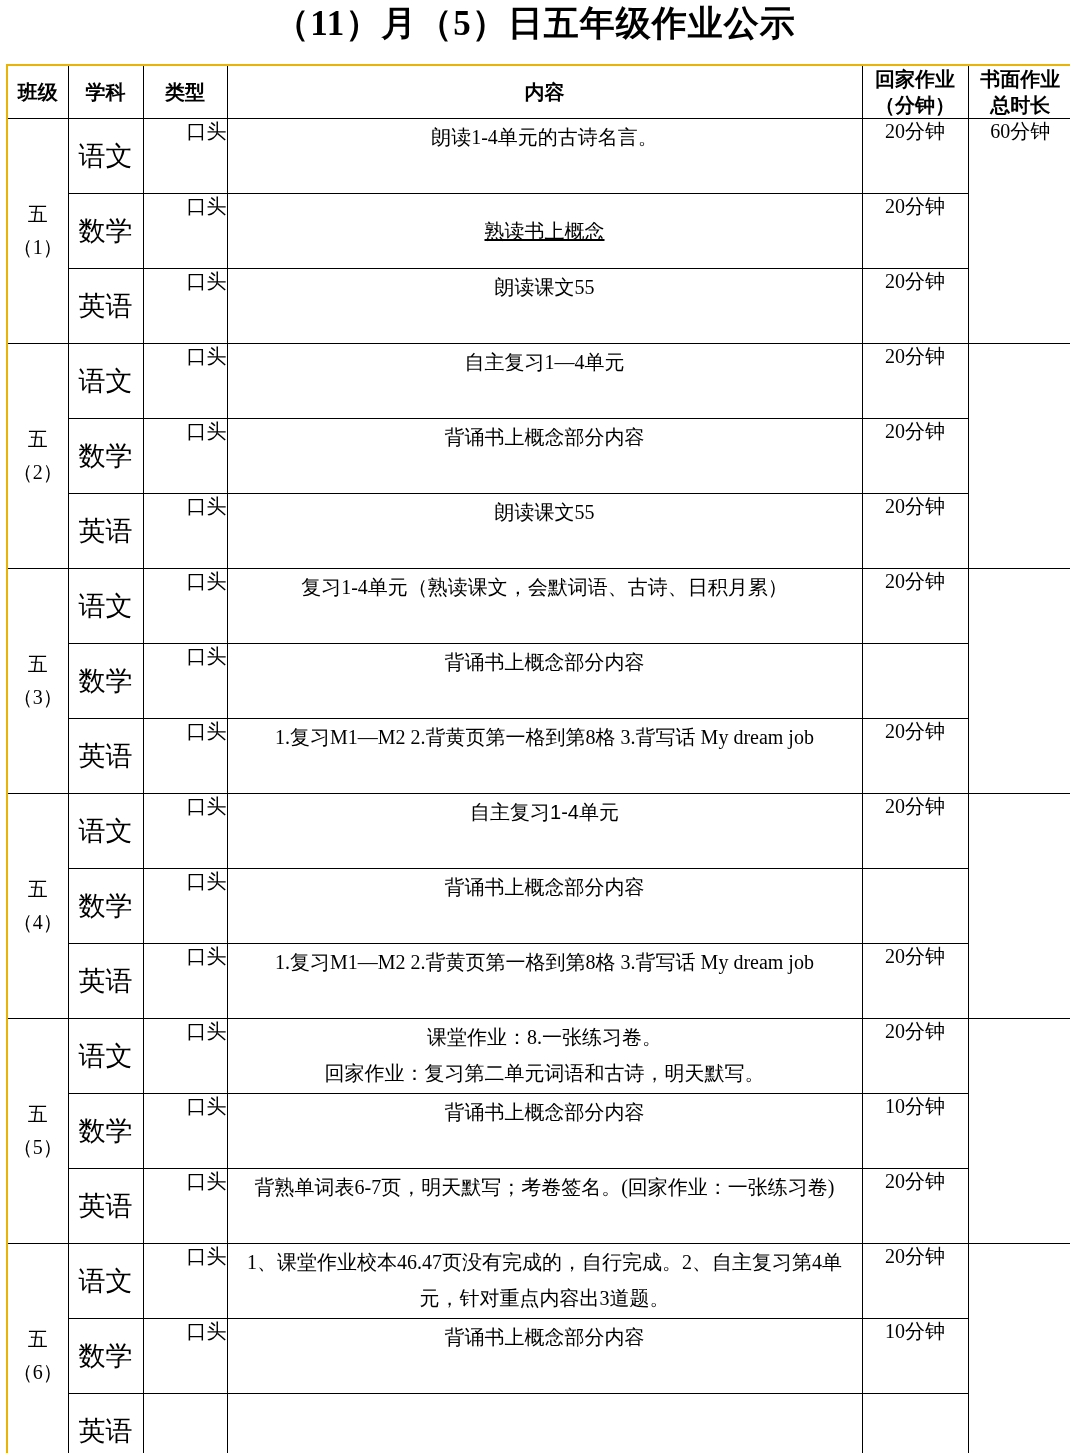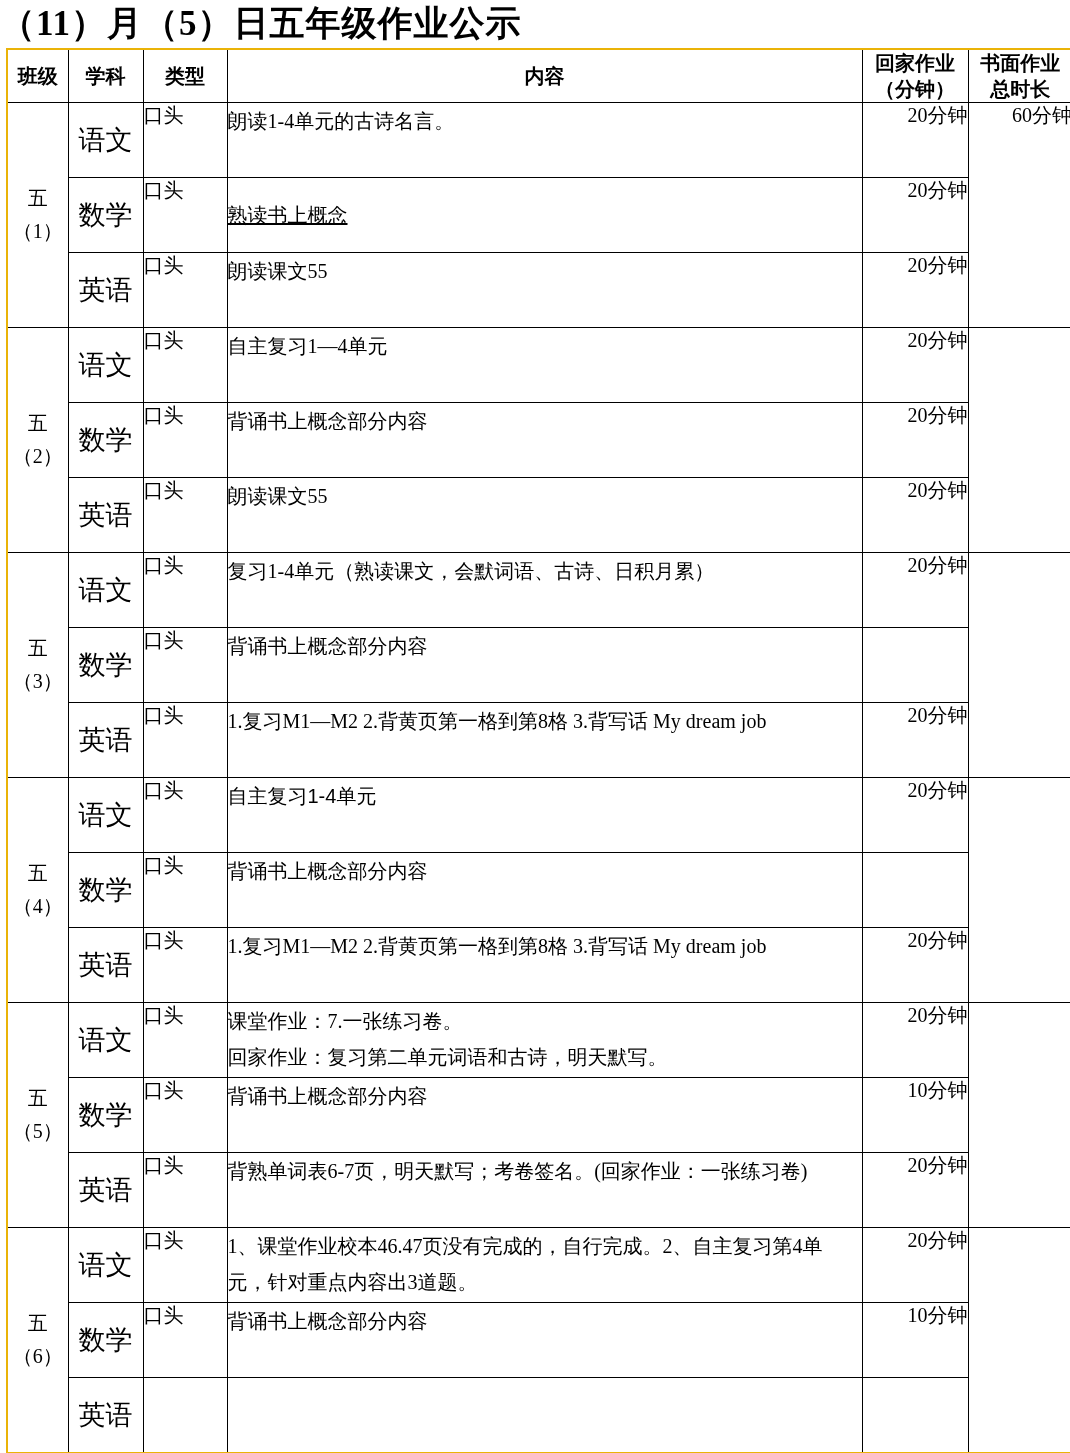--- a/index.html
+++ b/index.html
@@ -9,23 +9,23 @@
     color: #000000;
   }
   .page {
     width: 1070px;
     height: 1453px;
     background: #ffffff;
     font-family: "Liberation Serif", "DejaVu Serif", serif;
     overflow: hidden;
   }
   .title {
-    height: 48px;
+    height: 64px;
     line-height: 48px;
-    text-align: left;
+    text-align: center;
     font-size: 35px;
     font-weight: bold;
     letter-spacing: 1px;
     white-space: nowrap;
   }
   table.hw {
     border-collapse: collapse;
     table-layout: fixed;
     width: 1066px;
     margin-left: 6px;
@@ -53,38 +53,38 @@
     white-space: pre-line;
     font-size: 20px;
     line-height: 1.65;
   }
   td.c-subject {
     text-align: center;
     vertical-align: middle;
     font-size: 27px;
   }
   td.c-type {
-    text-align: left;
+    text-align: right;
     vertical-align: top;
     font-size: 20px;
     padding: 5px 0 0 6px;
     line-height: 1.2;
   }
   td.c-content {
-    text-align: left;
+    text-align: center;
     vertical-align: top;
     font-size: 20px;
     line-height: 36px;
     padding: 1px 8px 0 5px;
     white-space: pre-line;
   }
   td.c-content.v-middle { vertical-align: middle; text-decoration: underline; }
   .f-sans { font-family: "Liberation Sans", "DejaVu Sans", sans-serif; }
   td.c-duration, td.c-total {
-    text-align: right;
+    text-align: center;
     vertical-align: top;
     font-size: 20px;
     padding: 4px 0 0 4px;
     line-height: 1.2;
   }
 </style>
 </head>
 <body>
 
 <div class="page">
@@ -193,21 +193,21 @@
           <td class="c-subject">英语</td>
           <td class="c-type">口头</td>
           <td class="c-content">1.复习M1—M2 2.背黄页第一格到第8格 3.背写话 My dream job</td>
           <td class="c-duration">20分钟</td>
         </tr>
         <tr>
           <td class="c-class" rowspan="3">五
 （5）</td>
           <td class="c-subject">语文</td>
           <td class="c-type">口头</td>
-          <td class="c-content">课堂作业：7.一张练习卷。
+          <td class="c-content">课堂作业：8.一张练习卷。
 回家作业：复习第二单元词语和古诗，明天默写。</td>
           <td class="c-duration">20分钟</td>
           <td class="c-total" rowspan="3"></td>
         </tr>
         <tr>
           <td class="c-subject">数学</td>
           <td class="c-type">口头</td>
           <td class="c-content">背诵书上概念部分内容</td>
           <td class="c-duration">10分钟</td>
         </tr>

